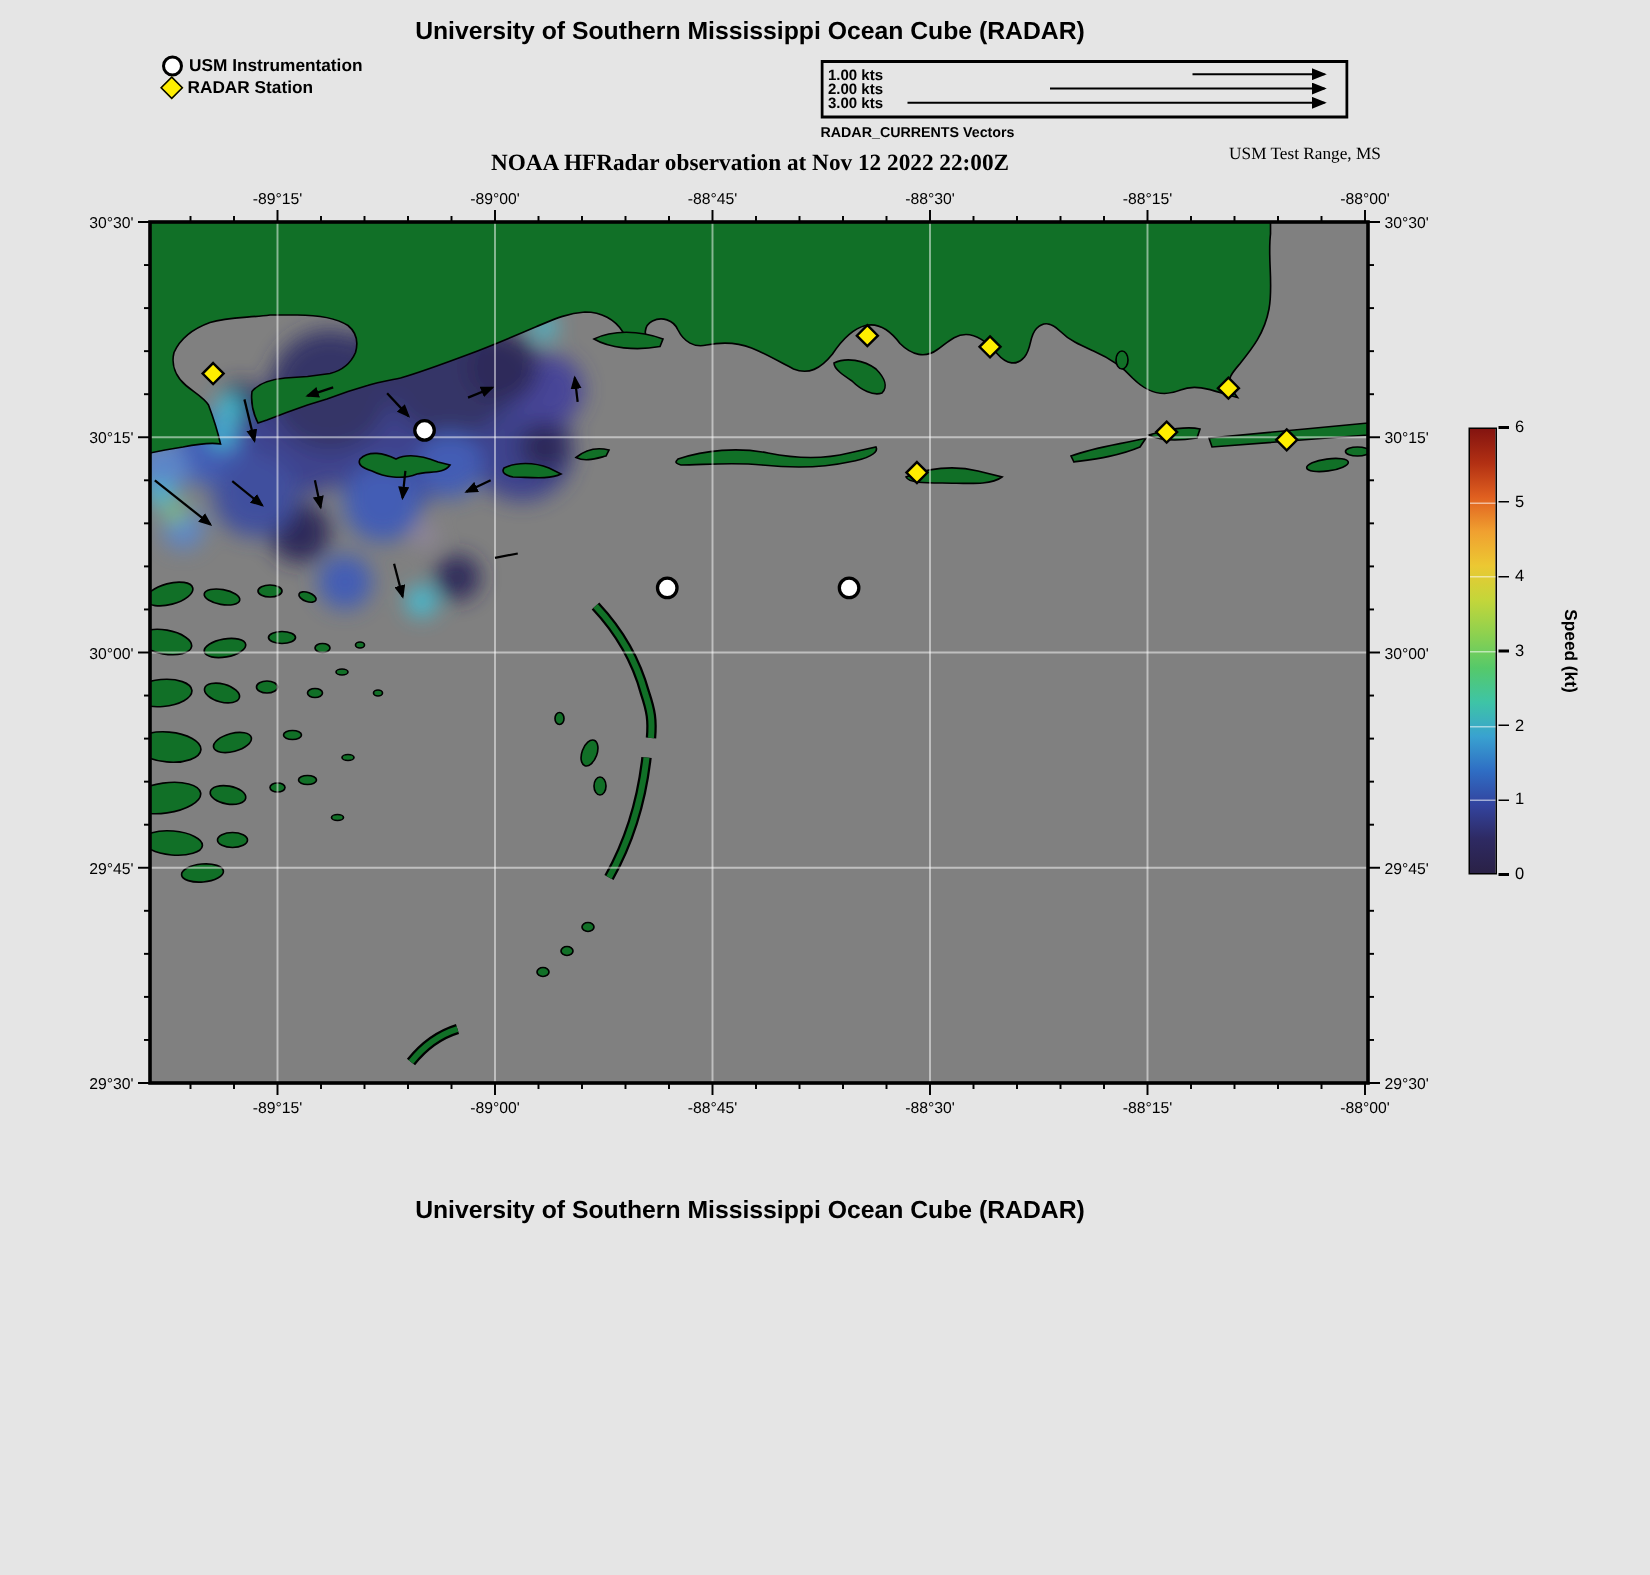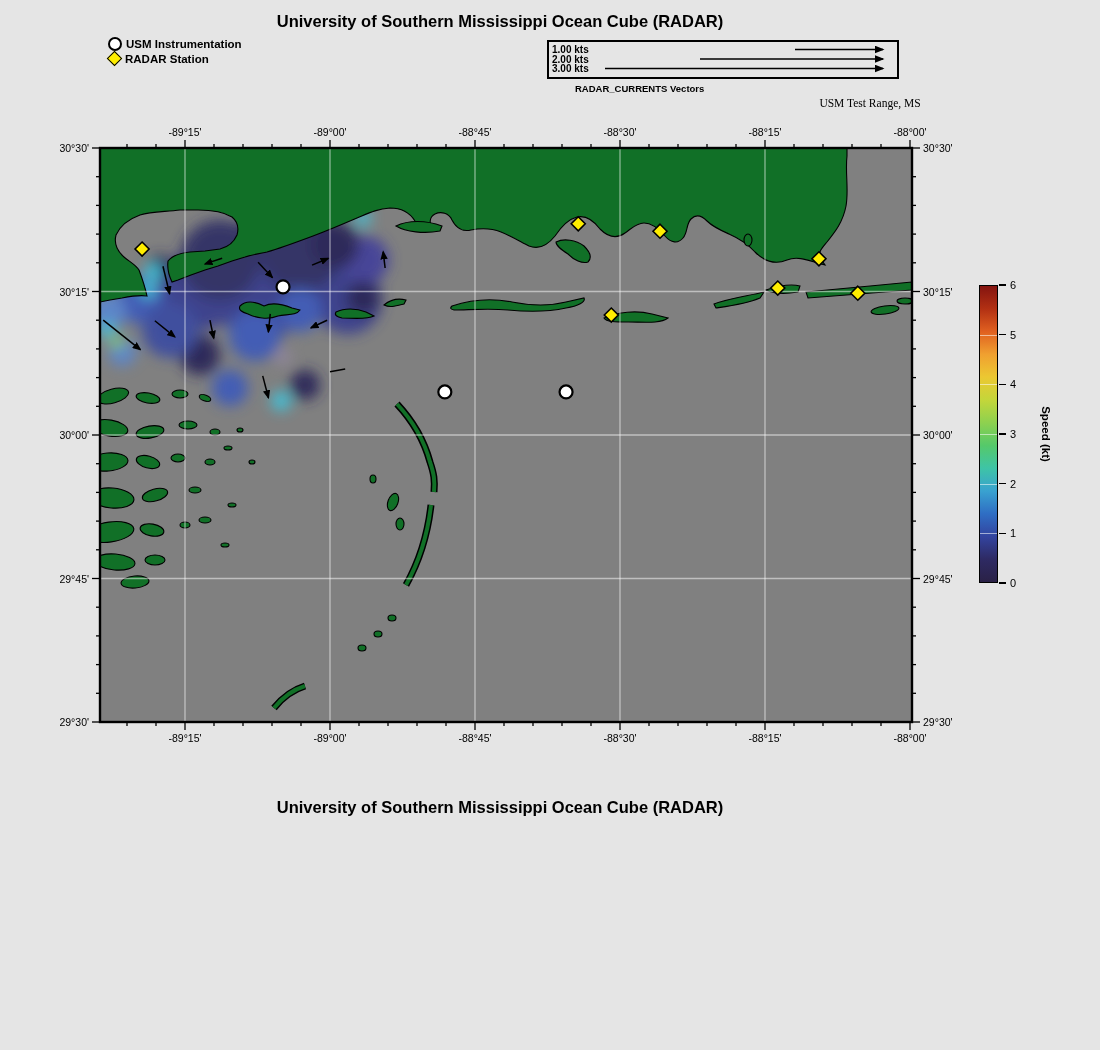--- a/index.html
+++ b/index.html
@@ -8,21 +8,21 @@
   .fig-title{position:absolute;left:0;width:1000px;text-align:center;font-weight:bold;font-size:16.5px;}
   .fig-title.top{top:12px;}
   .fig-title.bottom{top:798px;}
   .legend{position:absolute;left:108px;top:36px;}
   .legend-row{display:flex;align-items:center;height:15px;font-weight:bold;font-size:11.5px;}
   .mk-circle{display:inline-block;width:10px;height:10px;border:2px solid #000;border-radius:50%;
              background:#fff;margin-right:4px;}
   .mk-diamond{display:inline-block;width:9px;height:9px;border:1.5px solid #000;background:#ffee00;
               transform:rotate(45deg);margin:1px 5px 1px 1px;}
   .scalebox{position:absolute;left:547px;top:40px;}
-  .scale-caption{position:absolute;left:575px;top:83px;font-weight:bold;font-size:9.5px;}
+  .scale-caption{position:absolute;left:547px;top:83px;font-weight:bold;font-size:9.5px;}
   .subtitle{position:absolute;left:0;top:100px;width:1000px;text-align:center;
             font-family:"Liberation Serif",serif;font-weight:bold;font-size:15.5px;}
   .range-label{position:absolute;left:770px;top:97px;width:200px;text-align:center;
                font-family:"Liberation Serif",serif;font-weight:normal;font-size:11.5px;}
   #map{position:absolute;left:0;top:0;}
   .colorbar{position:absolute;left:979px;top:285px;width:19px;height:298px;
             border:1.5px solid #000;box-sizing:border-box;}
   .cb-tick{position:absolute;left:999px;width:7px;height:1.5px;background:#000;}
   .cb-line{position:absolute;left:980px;width:17px;height:1px;background:rgba(255,255,255,0.55);}
   .cb-ticklabel{position:absolute;left:1010px;font-size:11px;transform:translateY(-50%);}
@@ -60,20 +60,21 @@
     <text class="sb-text" x="5" y="13">1.00 kts</text>
     <text class="sb-text" x="5" y="22.5">2.00 kts</text>
     <text class="sb-text" x="5" y="32">3.00 kts</text>
     <line x1="248" y1="9.5" x2="336" y2="9.5" stroke="#000" stroke-width="1.3" marker-end="url(#ah)"></line>
     <line x1="153" y1="19" x2="336" y2="19" stroke="#000" stroke-width="1.3" marker-end="url(#ah)"></line>
     <line x1="58" y1="28.5" x2="336" y2="28.5" stroke="#000" stroke-width="1.3" marker-end="url(#ah)"></line>
   </svg>
 
   <div class="scale-caption">RADAR_CURRENTS Vectors</div>
 
+  <div class="subtitle">NOAA HFRadar observation at Nov 12 2022 22:00Z</div>
   <div class="range-label">USM Test Range, MS</div>
 
   <svg id="map" width="1000" height="770" viewBox="0 0 1000 770">
     <defs>
       <marker id="vah" markerWidth="9" markerHeight="7.4" refX="7.5" refY="3.7" orient="auto" markerUnits="userSpaceOnUse">
         <path d="M0,0 L9,3.7 L0,7.4 Z" fill="#000"></path>
       </marker>
       <filter id="blobblur" x="-30%" y="-30%" width="160%" height="160%">
         <feGaussianBlur stdDeviation="7"></feGaussianBlur>
       </filter>

